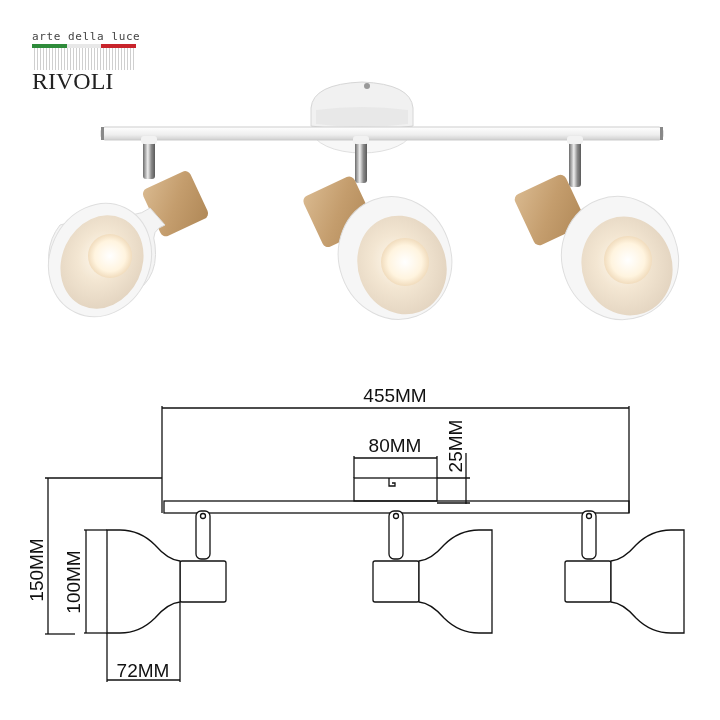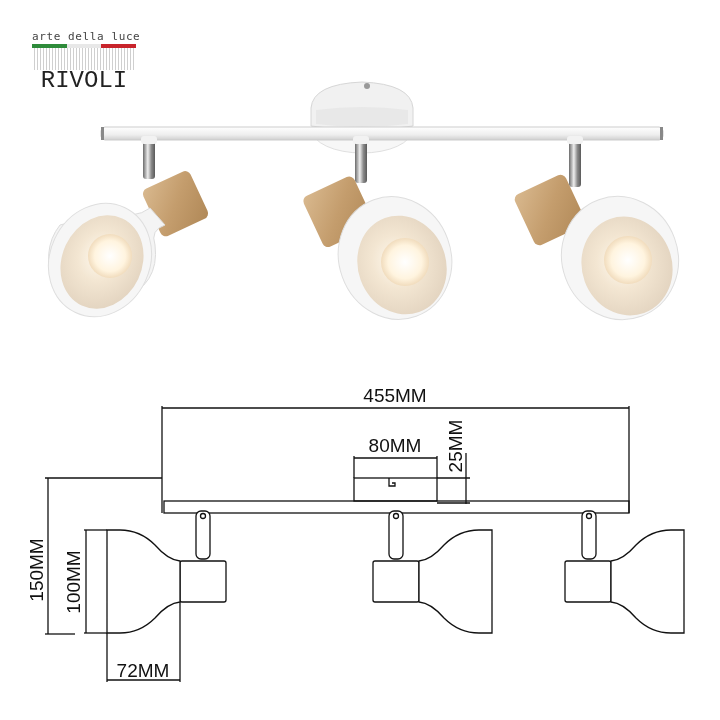--- a/index.html
+++ b/index.html
@@ -3,21 +3,21 @@
 <meta charset="utf-8">
 <style>
   html,body{margin:0;padding:0;background:#ffffff;}
   body{width:720px;height:720px;position:relative;overflow:hidden;font-family:"Liberation Sans",sans-serif;}
   .abs{position:absolute;}
   .logo{left:32px;top:30px;width:104px;height:70px;}
   .logo-tag{left:0;top:0;width:104px;font-family:"DejaVu Sans Mono",monospace;font-size:11px;color:#444;letter-spacing:0.6px;white-space:nowrap;text-align:center;}
   .flag{left:0;top:14px;width:104px;height:4px;display:flex;}
   .flag span{flex:1;display:block;}
   .barcode{left:2px;top:18px;width:100px;height:22px;background:repeating-linear-gradient(90deg,#cfcfcf 0 1px,#ffffff 1px 3px);}
-  .brand{left:0;top:38px;width:104px;text-align:center;font-family:Liberation Mono, monospace;font-size:24px;color:#222;letter-spacing:0px;line-height:26px;}
+  .brand{left:0;top:38px;width:104px;font-family:Liberation Serif, serif;font-size:24px;color:#222;letter-spacing:0px;line-height:26px;}
   svg{position:absolute;left:0;top:0;}
   .dim-text{font-family:"Liberation Sans",sans-serif;font-size:19px;fill:#111;}
 </style>
 </head>
 <body>
 
 <div class="abs logo">
   <div class="abs logo-tag">arte della luce</div>
   <div class="abs flag">
     <span style="background:#2e8b3a"></span>

